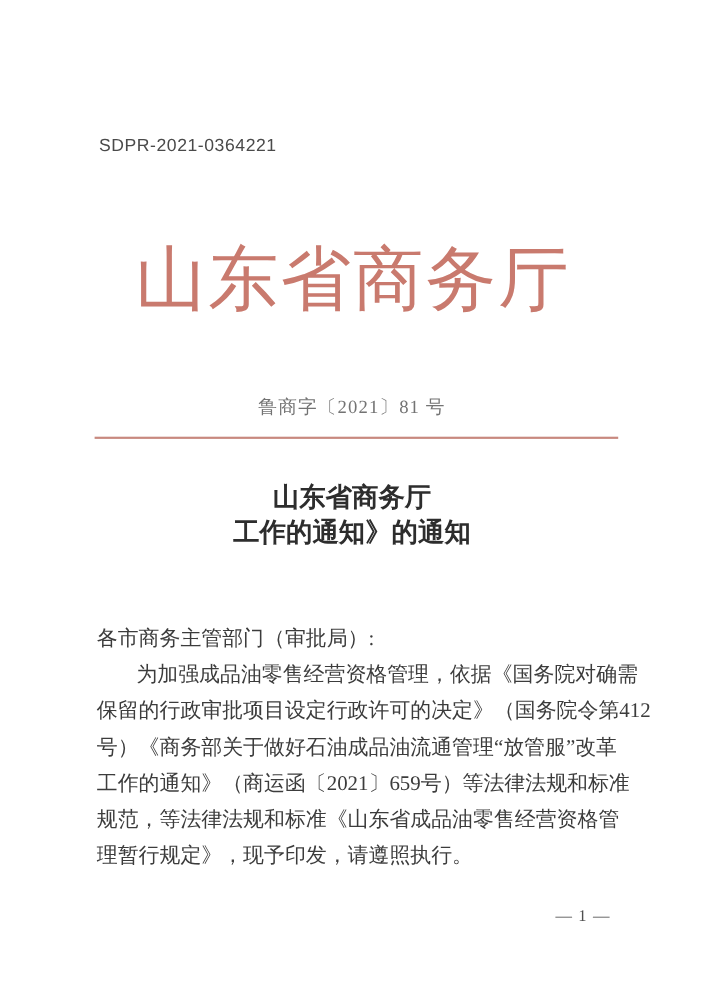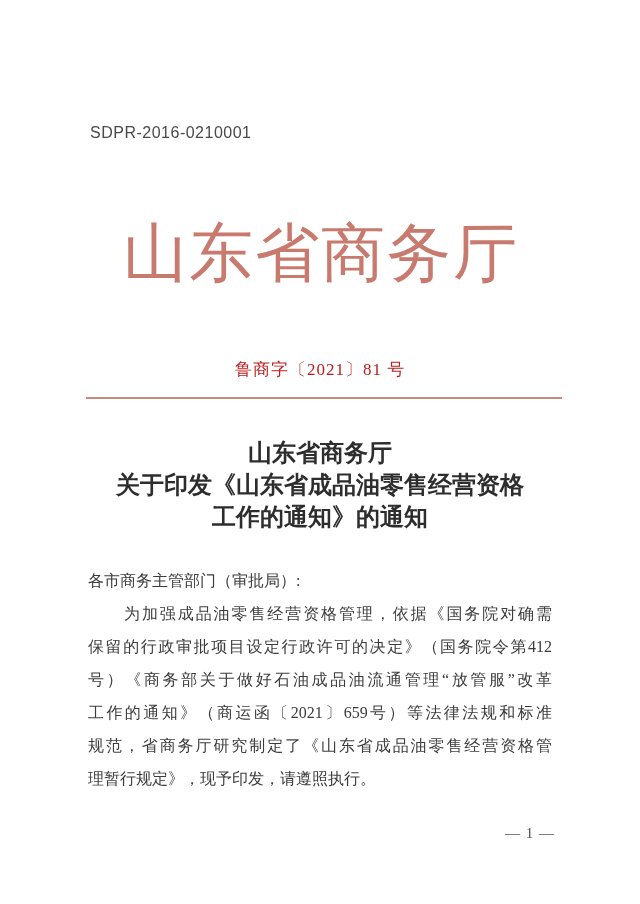--- a/index.html
+++ b/index.html
@@ -39,21 +39,21 @@
     font-family: "Liberation Serif", serif;
     white-space: nowrap;
   }
   .doc-no {
     position: absolute;
     left: 0;
     top: 358px;
     width: 100%;
     text-align: center;
     font-size: 17px;
-    color: #b91c1c;
+    color: #737373;
     letter-spacing: 1px;
   }
   .red-rule {
     position: absolute;
     left: 86px;
     top: 397px;
     width: 476px;
     height: 2px;
     background: #c8897f;
   }
@@ -66,21 +66,21 @@
     font-size: 24px;
     line-height: 32px;
     font-weight: bold;
     color: #2d2d2d;
   }
   .body-block {
     position: absolute;
     left: 88px;
     top: 564px;
     width: 464px;
-    font-size: 16px;
+    font-size: 19px;
     line-height: 33px;
     color: #3c3c3c;
   }
   .salutation {
     text-align: left;
   }
   .bl {
     text-align: justify;
     text-align-last: justify;
     text-justify: inter-ideograph;
@@ -100,39 +100,38 @@
     font-size: 15px;
     letter-spacing: 1px;
     color: #4f4f4f;
   }
 </style>
 </head>
 <body>
 
 <div class="page">
 
-  <div class="doc-code">SDPR-2016-0210001</div>
+  <div class="doc-code">SDPR-2021-0364221</div>
 
   <div class="agency">山东省商务厅</div>
 
   <div class="doc-no">鲁商字〔2021〕81 号</div>
 
   <div class="red-rule"></div>
 
   <div class="title">
     <div>山东省商务厅</div>
-    <div>关于印发《山东省成品油零售经营资格</div>
     <div>工作的通知》的通知</div>
   </div>
 
   <div class="body-block">
     <div class="salutation">各市商务主管部门（审批局）:</div>
     <div class="bl indent">为加强成品油零售经营资格管理，依据《国务院对确需</div>
     <div class="bl">保留的行政审批项目设定行政许可的决定》（国务院令第412</div>
     <div class="bl">号）《商务部关于做好石油成品油流通管理“放管服”改革</div>
     <div class="bl">工作的通知》（商运函〔2021〕659号）等法律法规和标准</div>
-    <div class="bl">规范，省商务厅研究制定了《山东省成品油零售经营资格管</div>
+    <div class="bl">规范，等法律法规和标准《山东省成品油零售经营资格管</div>
     <div class="bl last">理暂行规定》，现予印发，请遵照执行。</div>
   </div>
 
   <div class="page-num">— 1 —</div>
 
 </div>
 
 </body></html>

